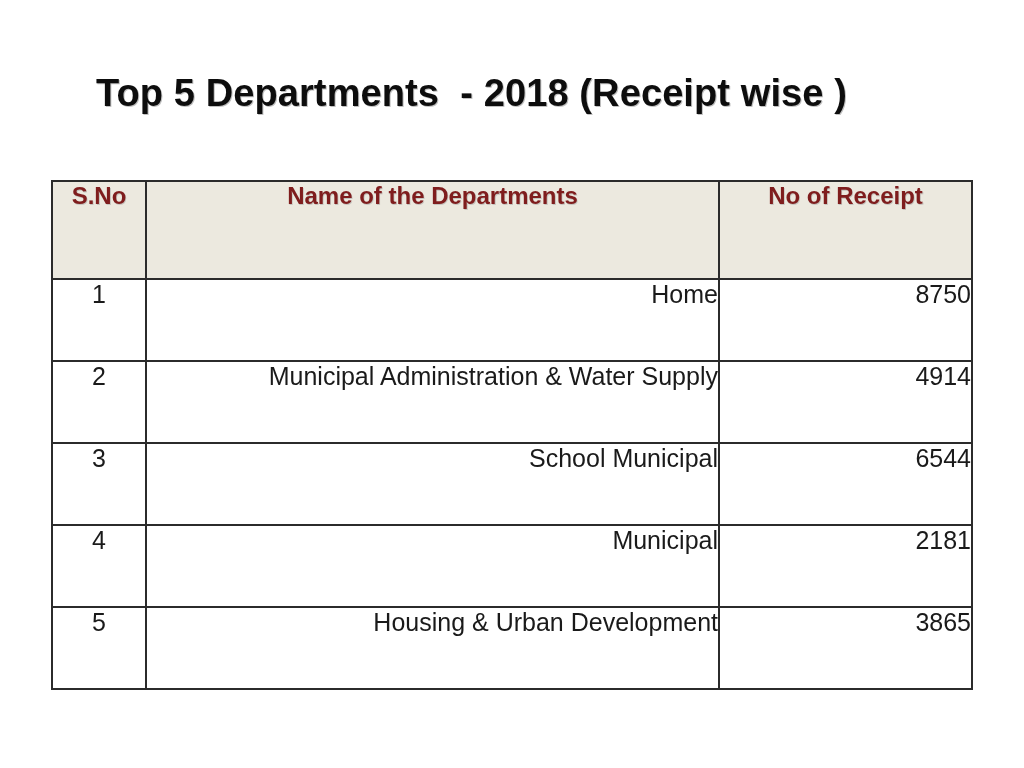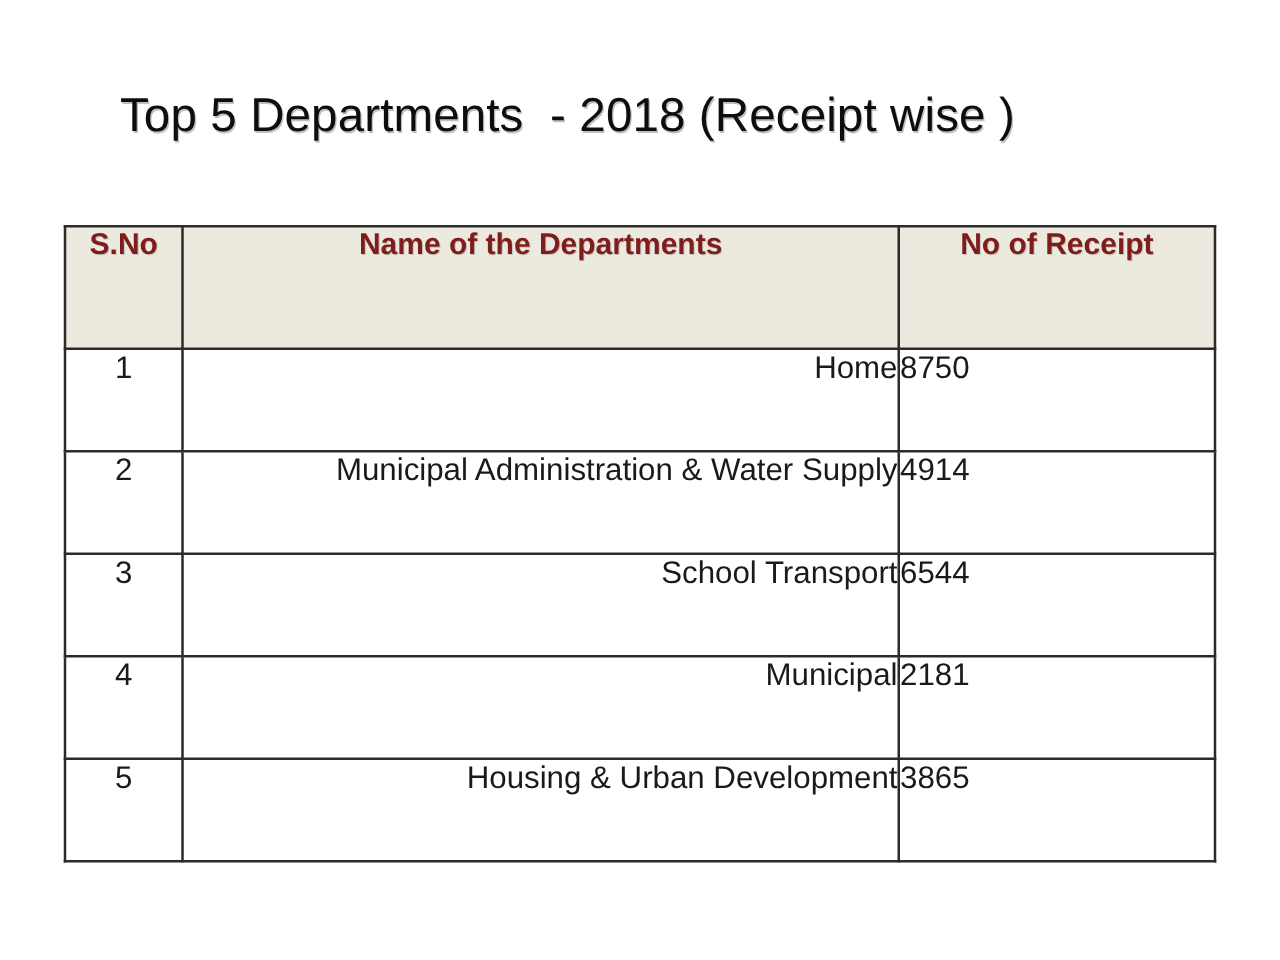--- a/index.html
+++ b/index.html
@@ -15,21 +15,21 @@
     font-family: "Liberation Sans", sans-serif;
     color: #000000;
   }
 
   
   .slide-title {
     position: absolute;
     left: 96px;
     top: 72px;
     font-size: 38px;
-    font-weight: normal;
+    font-weight: bold;
     letter-spacing: 0.1px;
     white-space: pre;
     color: #0d0d0d;
     text-shadow: 1px 1px 0 rgba(140,140,140,0.55);
   }
 
   
   .table-wrap {
     position: absolute;
     left: 51px;
@@ -77,21 +77,21 @@
     text-align: center;
     padding-top: 12px;
   }
   td.name {
     text-align: right;
     padding-left: 8px;
     padding-top: 12px;
     white-space: nowrap;
   }
   td.receipt {
-    text-align: left;
+    text-align: right;
     padding-top: 18px;
   }
 </style>
 </head>
 <body>
 
 <div class="slide-title">Top 5 Departments  - 2018 (Receipt wise )</div>
 
 <div class="table-wrap">
   <table class="dept-table">
@@ -113,21 +113,21 @@
         <td class="name">Home</td>
         <td class="receipt">8750</td>
       </tr>
       <tr>
         <td class="sno">2</td>
         <td class="name">Municipal Administration &amp; Water Supply</td>
         <td class="receipt">4914</td>
       </tr>
       <tr>
         <td class="sno">3</td>
-        <td class="name">School Transport</td>
+        <td class="name">School Municipal</td>
         <td class="receipt">6544</td>
       </tr>
       <tr>
         <td class="sno">4</td>
         <td class="name">Municipal</td>
         <td class="receipt">2181</td>
       </tr>
       <tr>
         <td class="sno">5</td>
         <td class="name">Housing &amp; Urban Development</td>

